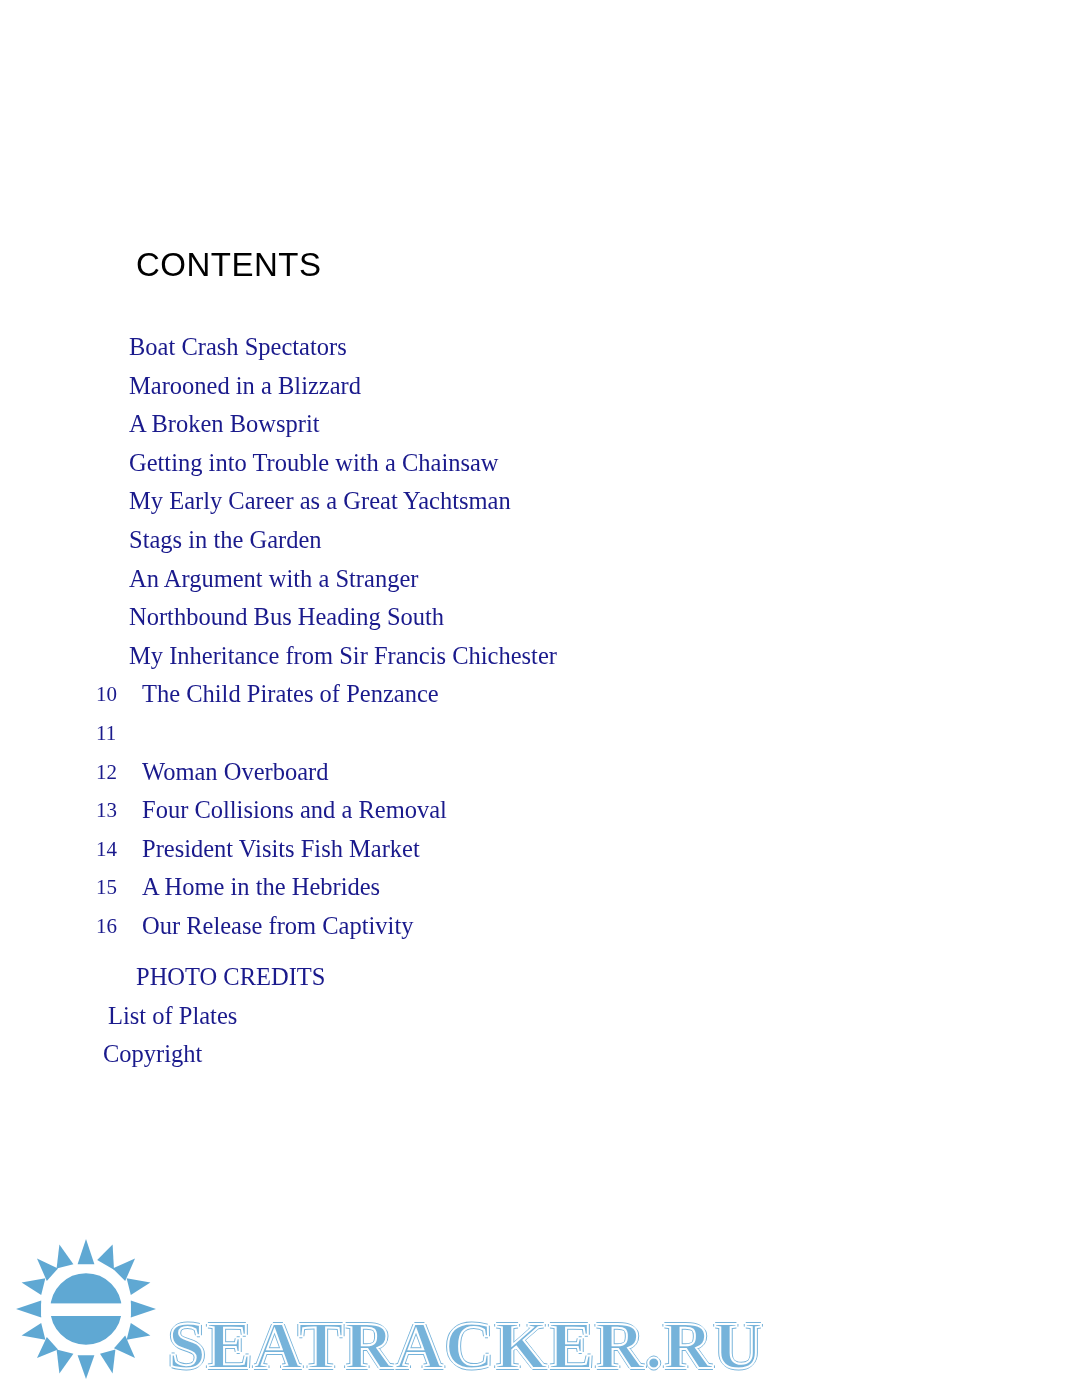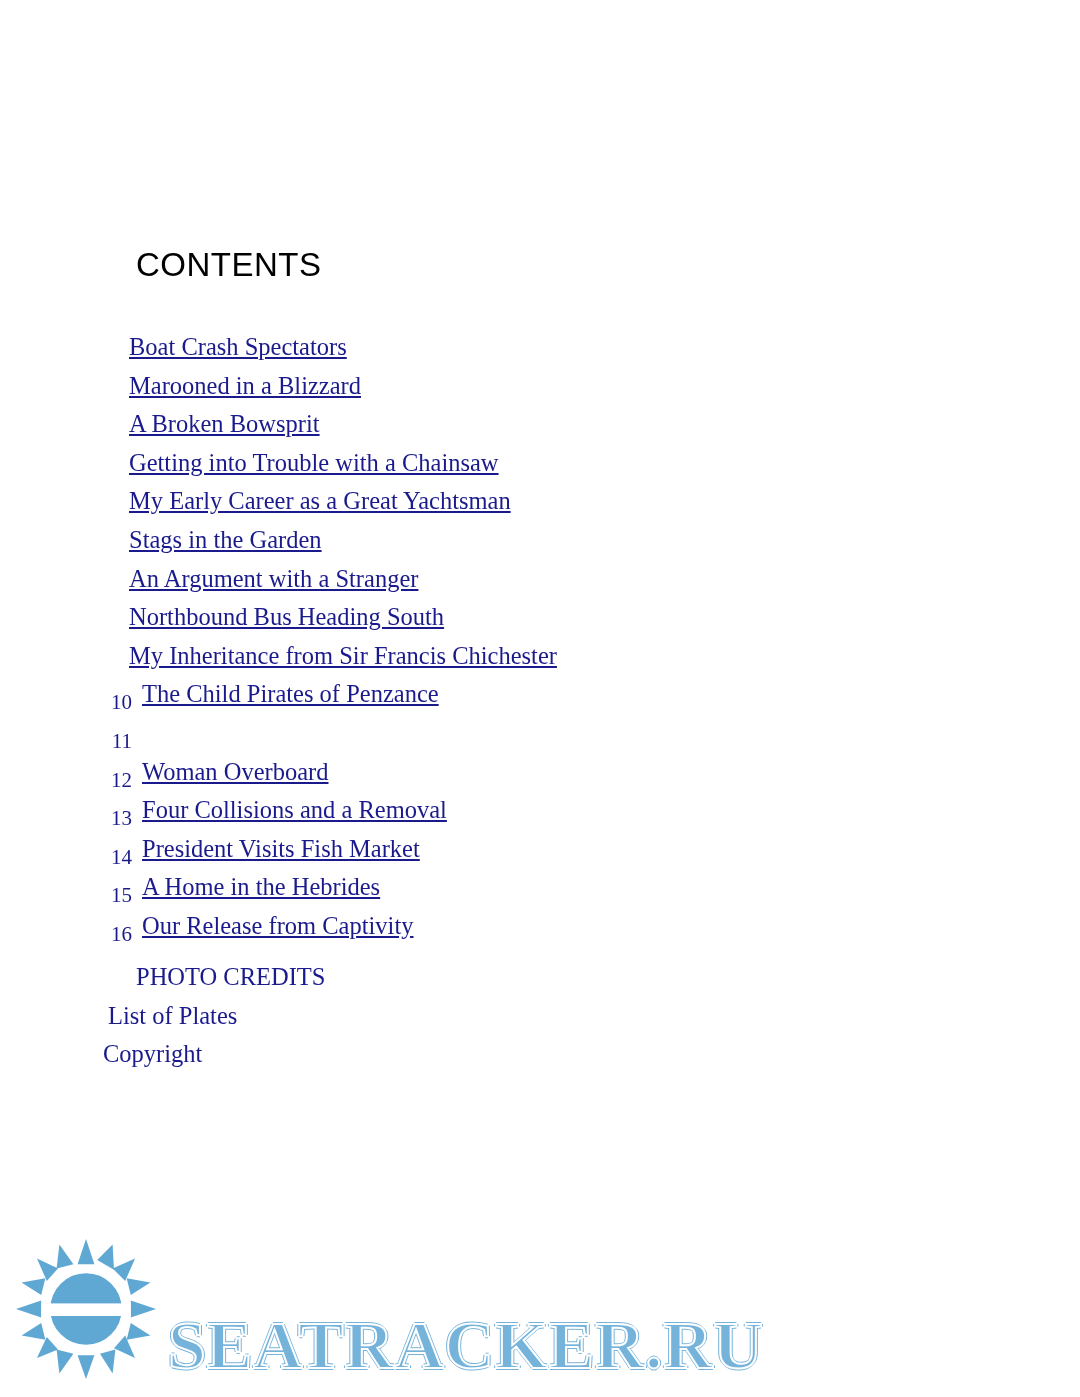--- a/index.html
+++ b/index.html
@@ -37,33 +37,31 @@
   .toc-row {
     position: relative;
     height: 38.6px;
     line-height: 38.6px;
     white-space: nowrap;
   }
   .toc-num {
     position: absolute;
     left: 96px;
     width: 36px;
-    text-align: right;
+    text-align: left;
     font-size: 21px;
     color: #1a1a8c;
     overflow: hidden;
     direction: rtl;
-    margin-top: 8px;
   }
   .toc-label {
     position: absolute;
     left: 129px;
     font-size: 24.5px;
     color: #1a1a8c;
-    text-decoration: underline;
   }
   .toc-row.indent .toc-label {
     left: 142px;
   }
   .tail {
     position: absolute;
     left: 0;
     top: 958px;
     width: 860px;
   }

